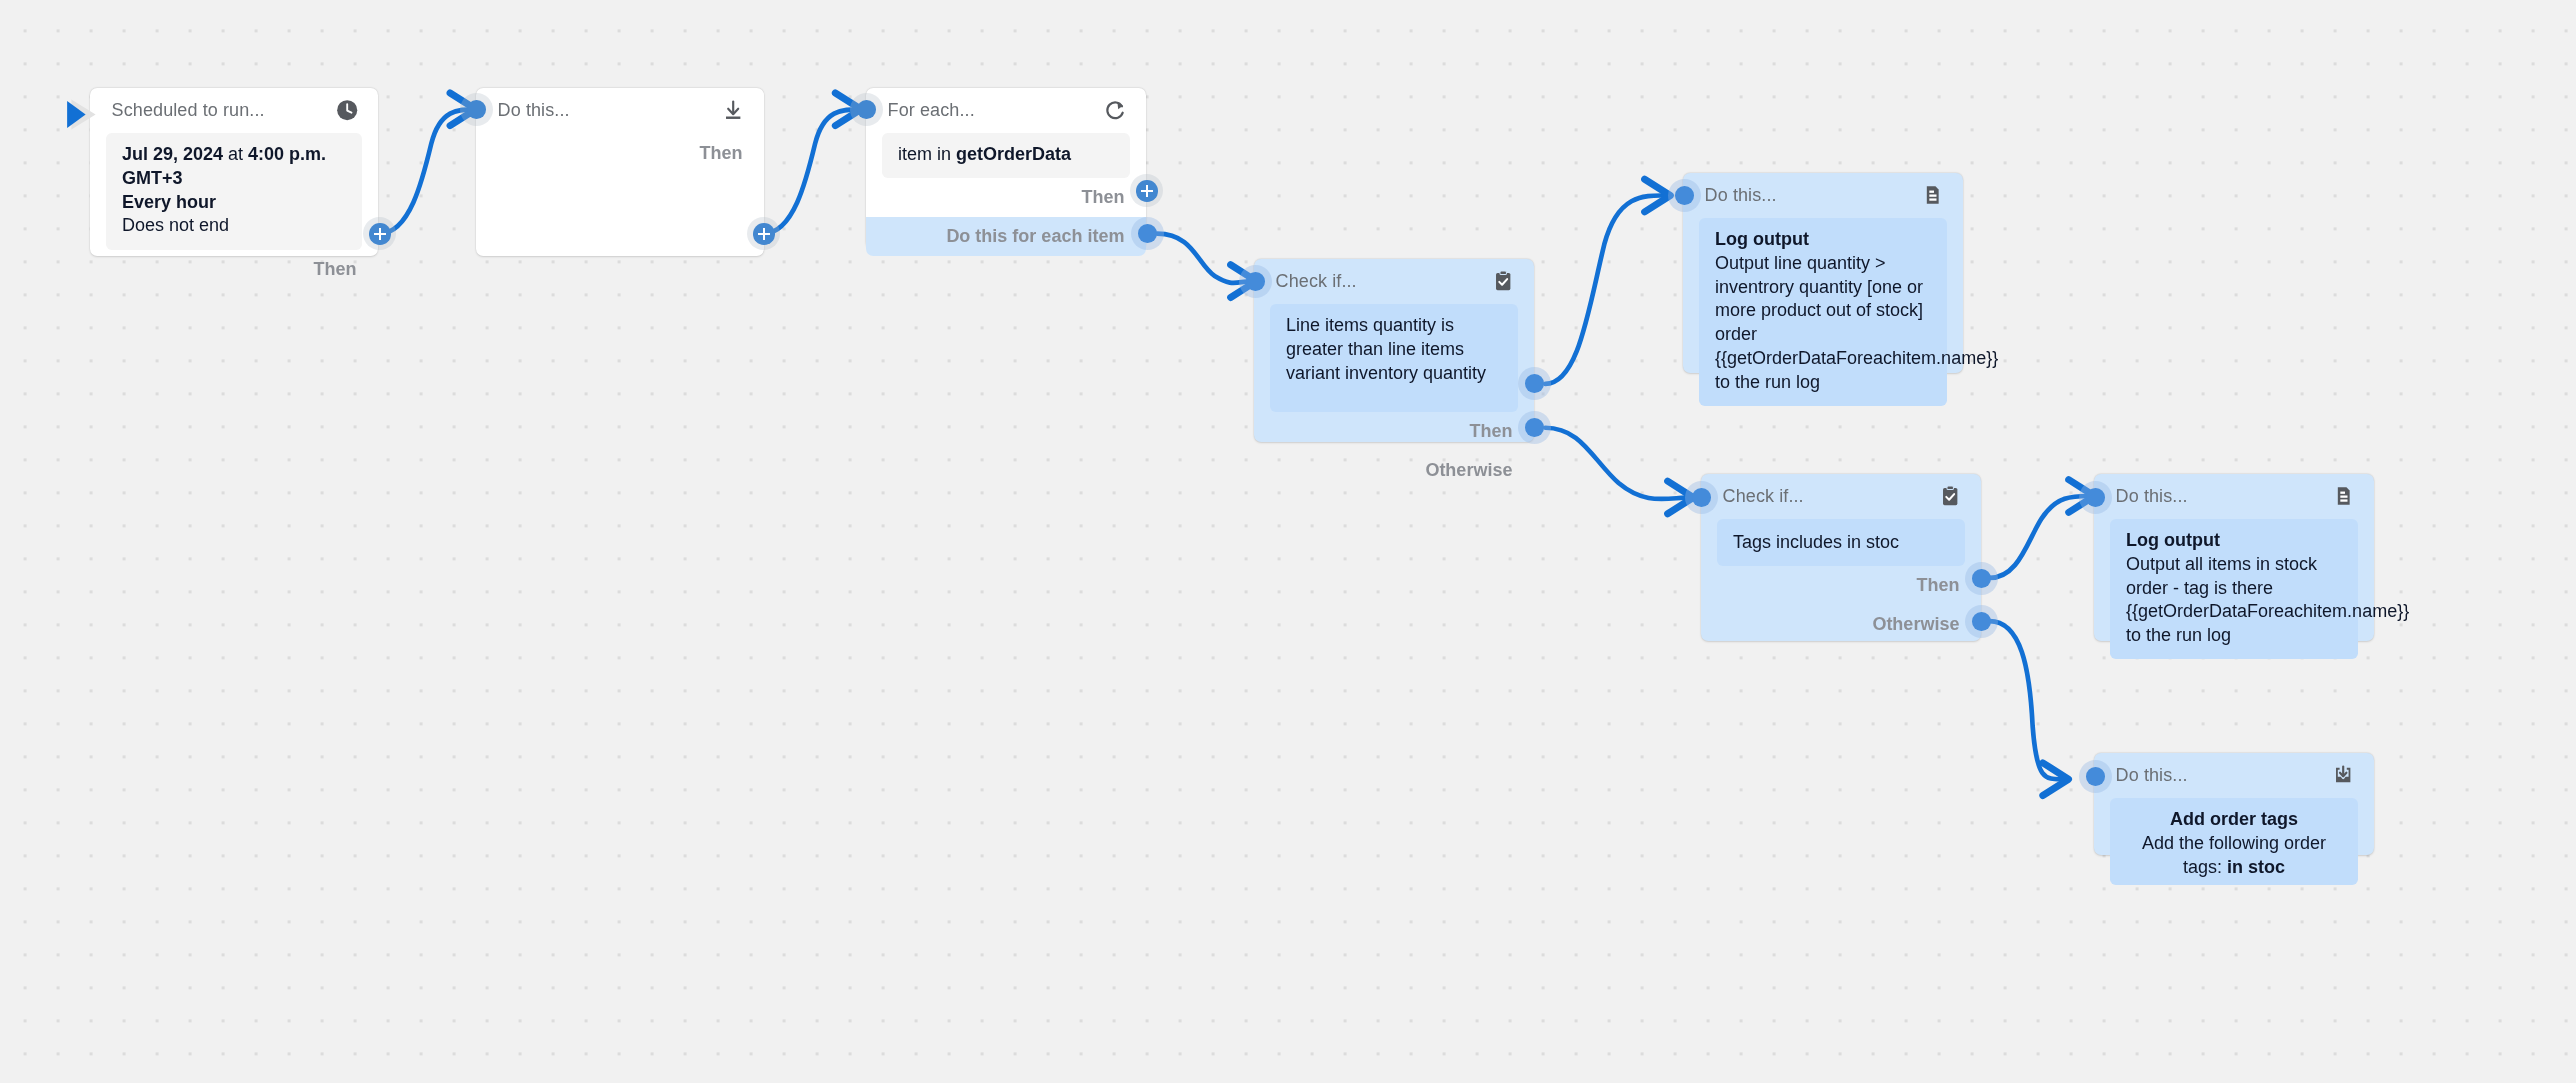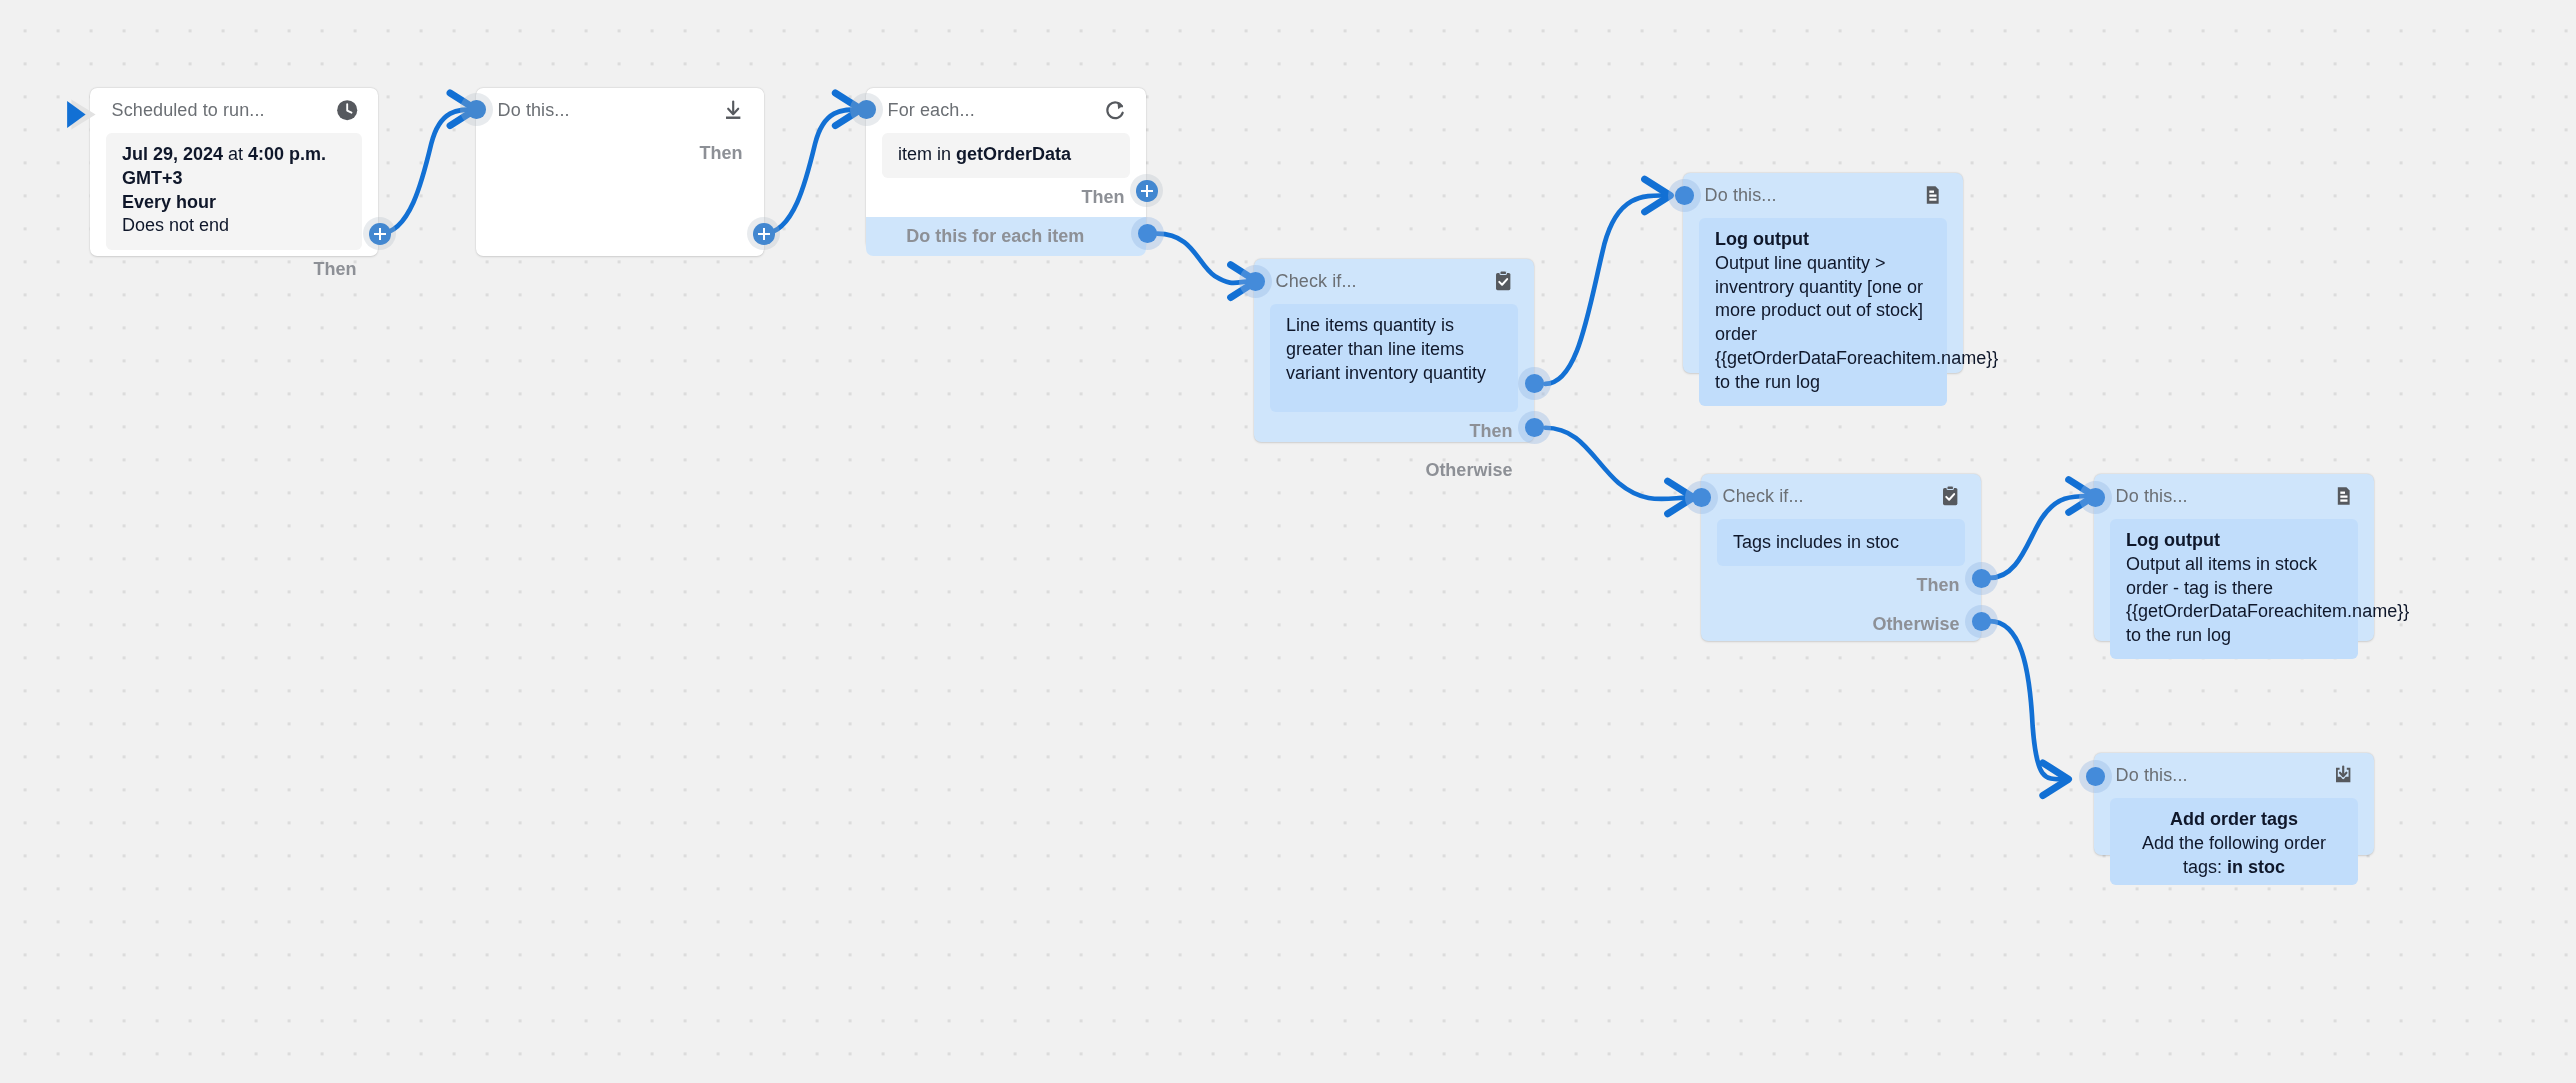--- a/index.html
+++ b/index.html
@@ -229,21 +229,21 @@
         <path d="M26.5 11.5 A11 11 0 1 0 27.5 20.5" stroke="#56595e" stroke-width="3" fill="none" stroke-linecap="round"></path>
         <path d="M20 5.2 L27.6 10.8 L21.2 15.6" fill="#56595e"></path>
       </svg>
     </div>
     <div class="card-body" style="padding-top:10px;padding-bottom:10.8px;">
       <span>item in </span><span class="bold">getOrderData</span>
     </div>
     <div class="foot" style="height:39px;">
       <span>Then</span>
     </div>
-    <div class="foot loop" style="height:39px;justify-content:center;">
+    <div class="foot loop" style="height:39px;">
       <span>Do this for each item</span>
     </div>
   </div>
   <div class="port" style="left:857px; top:100px;"></div>
   <div class="port plus" style="left:1136px; top:180px;">
       <span></span>
     </div>
   <div class="port on-blue" style="left:1138px; top:224px;"></div>
 
   <div class="card blue" style="left:1254px; top:259px; width:280px; height:183px;">

